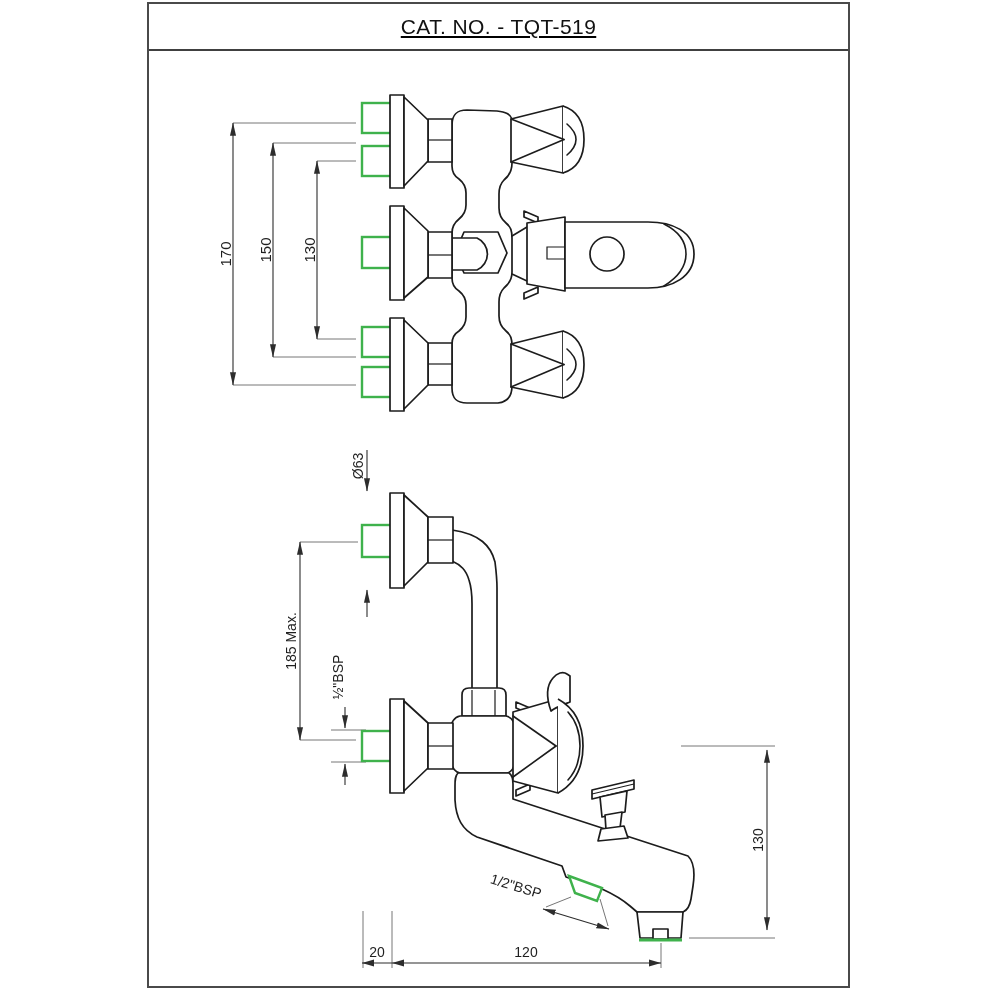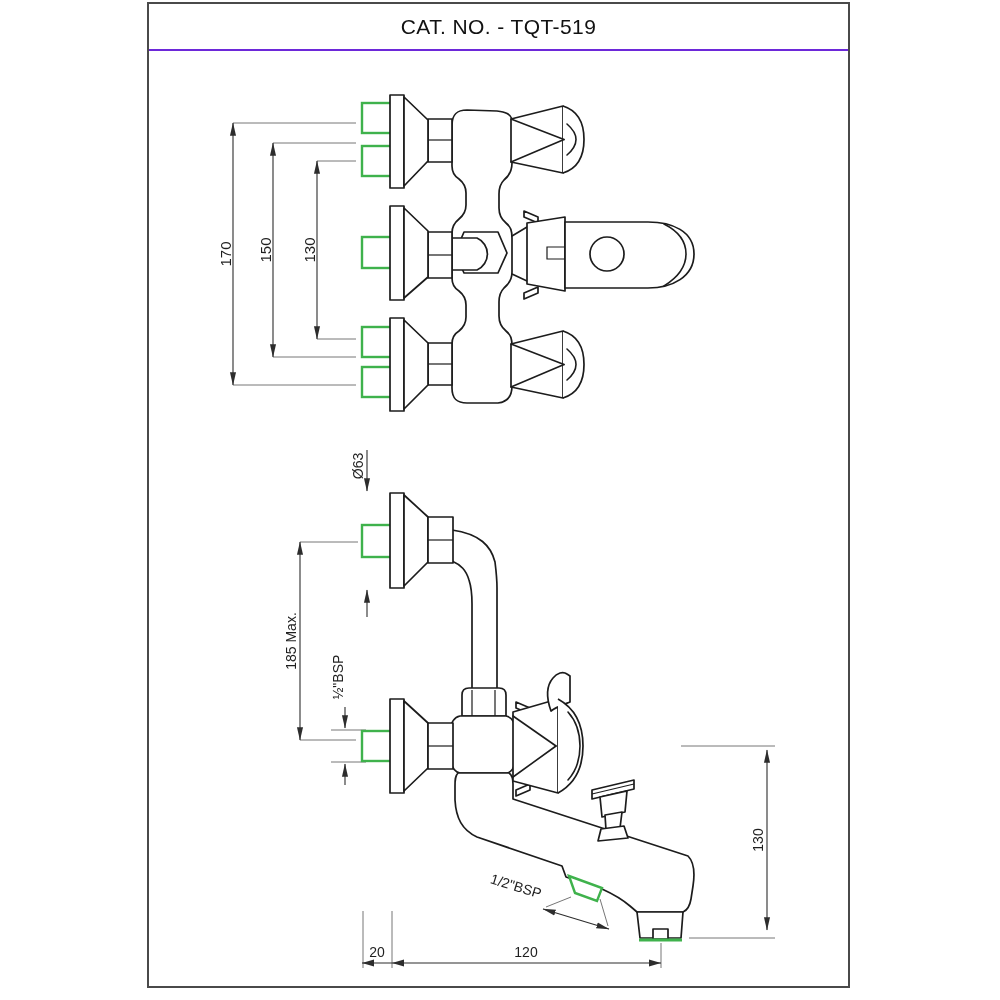--- a/index.html
+++ b/index.html
@@ -1,21 +1,21 @@
 <!DOCTYPE html>
 <html><head>
 <meta charset="utf-8">
 <style>
   html,body{margin:0;padding:0;background:#fff;}
   .stage{position:relative;width:1000px;height:1000px;background:#fff;overflow:hidden;
          font-family:"Liberation Sans",sans-serif;}
   .sheet{position:absolute;left:147px;top:2px;width:703px;height:986px;
          border:2px solid #4a4a4a;box-sizing:border-box;background:#fff;}
-  .titlebar{height:45px;border-bottom:2px solid #6d28d9;display:flex;
-            align-items:center;justify-content:center;}
+  .titlebar{height:45px;border-bottom:2px solid #404040;display:flex;
+            align-items:center;justify-content:center;text-decoration:underline;}
   .title{font-size:21px;color:#111;letter-spacing:.4px;}
   svg.draw{position:absolute;left:0;top:0;width:1000px;height:1000px;}
   .ln{fill:#fff;stroke:#1c1c1c;stroke-width:1.7;stroke-linejoin:round;}
   .lnf{fill:none;stroke:#1c1c1c;stroke-width:1.6;stroke-linecap:round;}
   .thin{fill:none;stroke:#1c1c1c;stroke-width:1.2;}
   .grn{fill:#fff;stroke:#3fb24c;stroke-width:2.4;stroke-linejoin:miter;}
   .grnl{fill:none;stroke:#3fb24c;stroke-width:3;}
   .dim{stroke:#2d2d2d;stroke-width:1.1;fill:none;}
   .ext{stroke:#767676;stroke-width:1;fill:none;}
   .arr{fill:#2d2d2d;stroke:none;}

